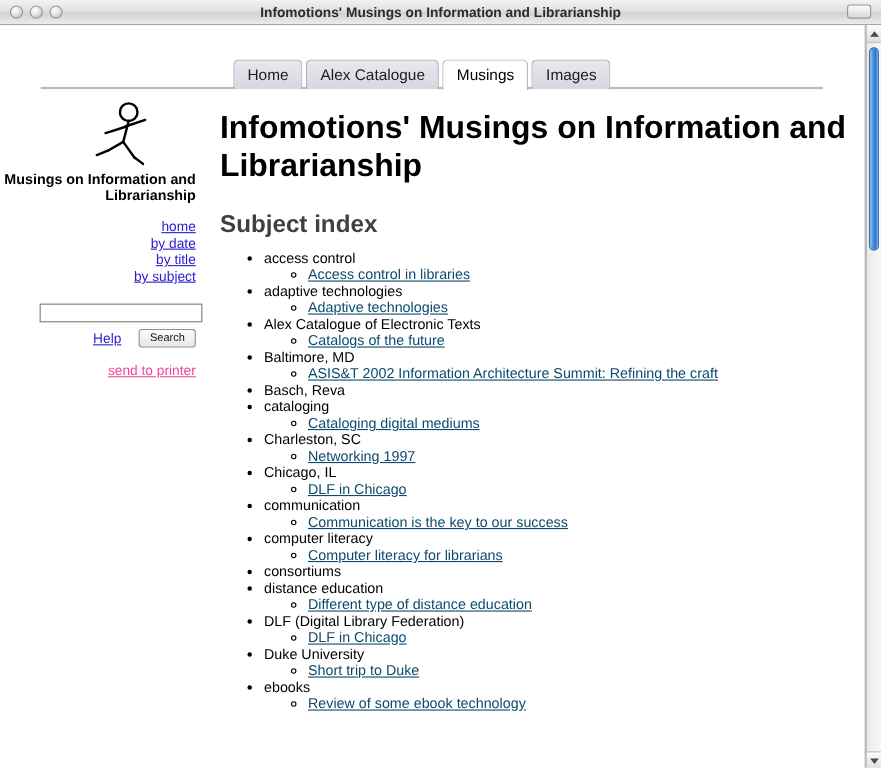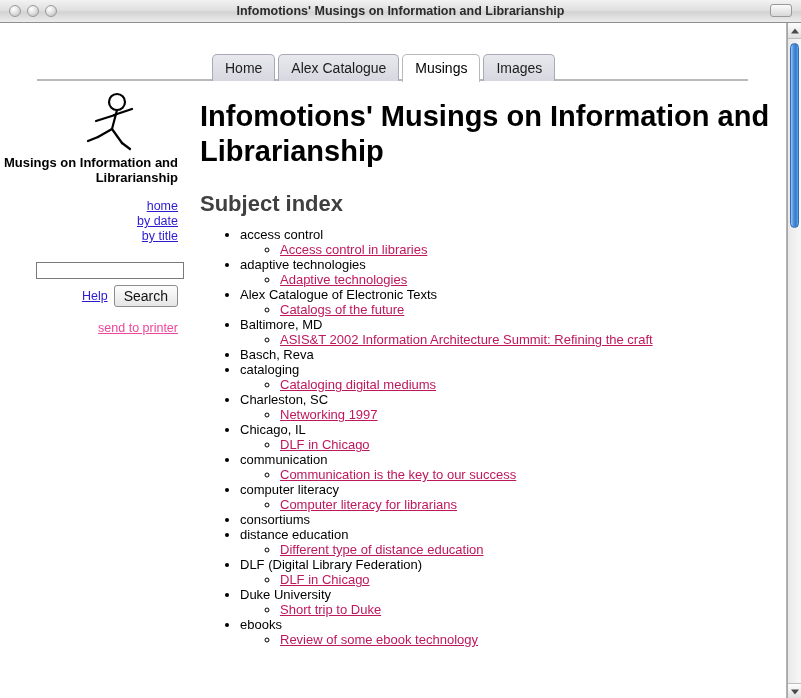--- a/index.html
+++ b/index.html
@@ -207,30 +207,30 @@
     box-sizing: border-box;
     font-family: "Liberation Sans", sans-serif;
     font-size: 12px;
     padding: 1px 3px;
   }
   #search-row {
     margin-top: 6px;
     display: flex;
     justify-content: flex-end;
     align-items: center;
-    gap: 6px;
+    gap: 16px;
   }
   #help-link {
     font-size: 12.5px;
     color: #2b1ad0;
     text-decoration: underline;
   }
   #search-button {
     font-family: "Liberation Sans", sans-serif;
-    font-size: 14px;
+    font-size: 10px;
     padding: 2px 9px;
     background: linear-gradient(to bottom, #fdfdfd, #e6e6e6);
     border: 1px solid #8d8d8d;
     border-radius: 3px;
     color: #111;
   }
   #printer-link {
     display: block;
     margin-top: 14px;
     font-size: 12.5px;
@@ -271,21 +271,21 @@
   ul.entry-list {
     list-style-type: circle;
     margin: 0;
     padding-left: 40px;
   }
   ul.entry-list > li {
     font-size: 13px;
     line-height: 15px;
   }
   ul.entry-list a {
-    color: #be185d;
+    color: #0c4a6e;
     text-decoration: underline;
     font-size: 13px;
   }
 </style>
 </head>
 <body>
 
 <div id="window">
 
   <div id="titlebar">
@@ -325,20 +325,21 @@
                 <path d="M36 46 L26 50"></path>
               </g>
             </svg>
           </div>
           <div id="sidebar-title">Musings on Information and Librarianship</div>
 
           <div class="side-links">
             <a href="#">home</a>
             <a href="#">by date</a>
             <a href="#">by title</a>
+            <a href="#">by subject</a>
           </div>
 
           <div id="search-box">
             <input id="search-input" type="text" placeholder="" style="">
             <div id="search-row">
               <a id="help-link" href="#">Help</a>
               <button id="search-button">Search</button>
             </div>
           </div>
 

